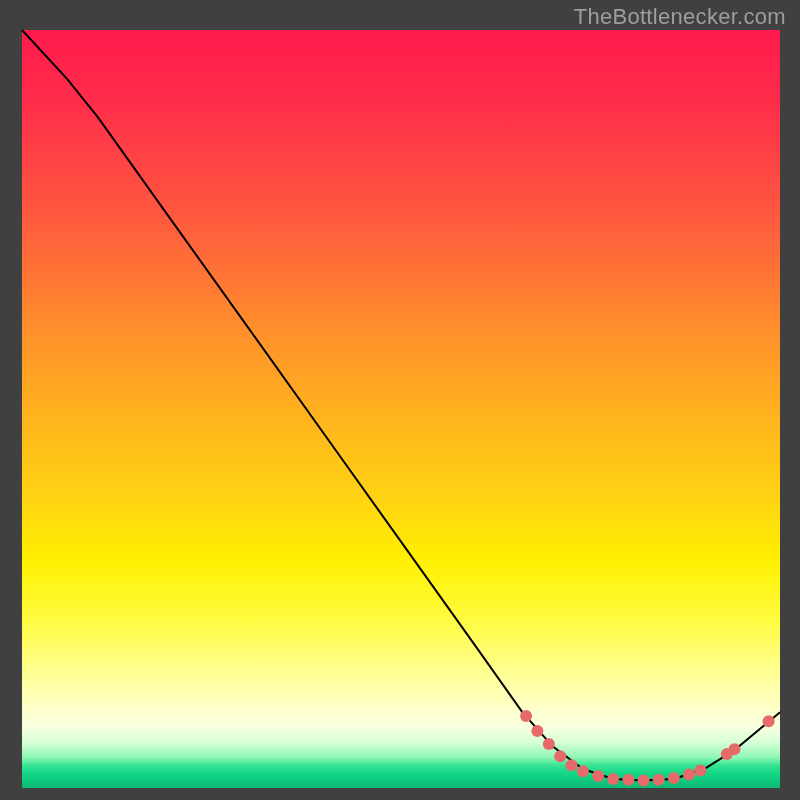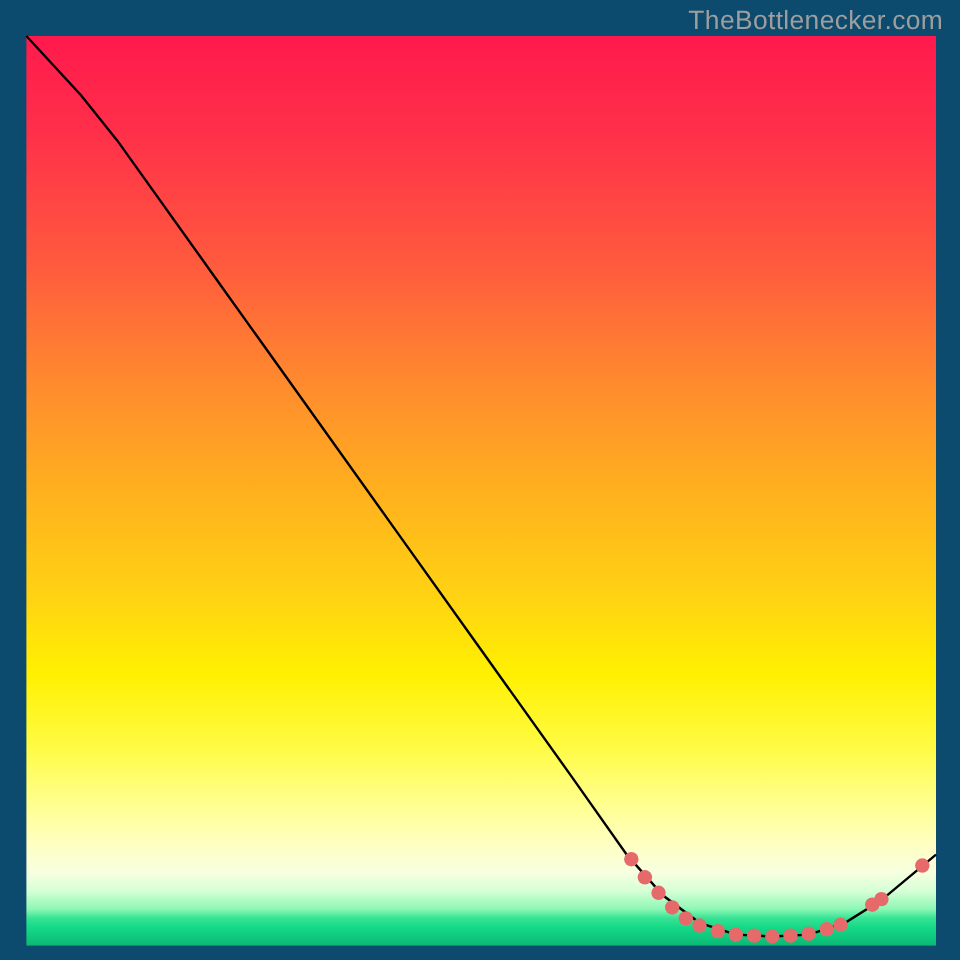--- a/index.html
+++ b/index.html
@@ -8,21 +8,21 @@
     width: 800px;
     height: 800px;
     background: #000;
     overflow: hidden;
     font-family: Arial, Helvetica, sans-serif;
   }
   .stage {
     position: relative;
     width: 800px;
     height: 800px;
-    background: #0c4a6e;
+    background: #404040;
   }
   .plot-area {
     position: absolute;
     background: linear-gradient(to bottom,
       #ff1a4d 0%,
       #ff2e4a 10%,
       #ff5a3e 25%,
       #ff8a2e 38%,
       #ffb01e 50%,
       #ffd413 62%,

